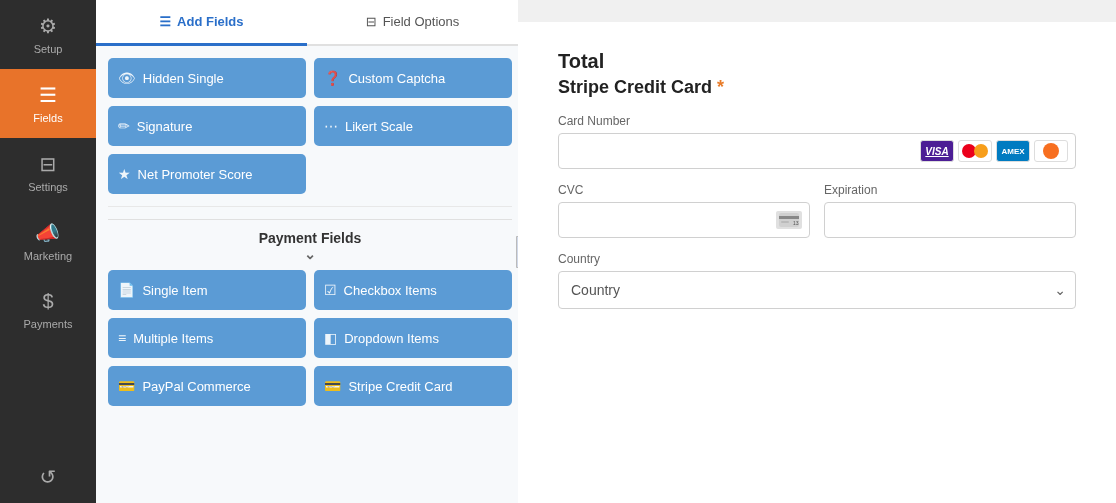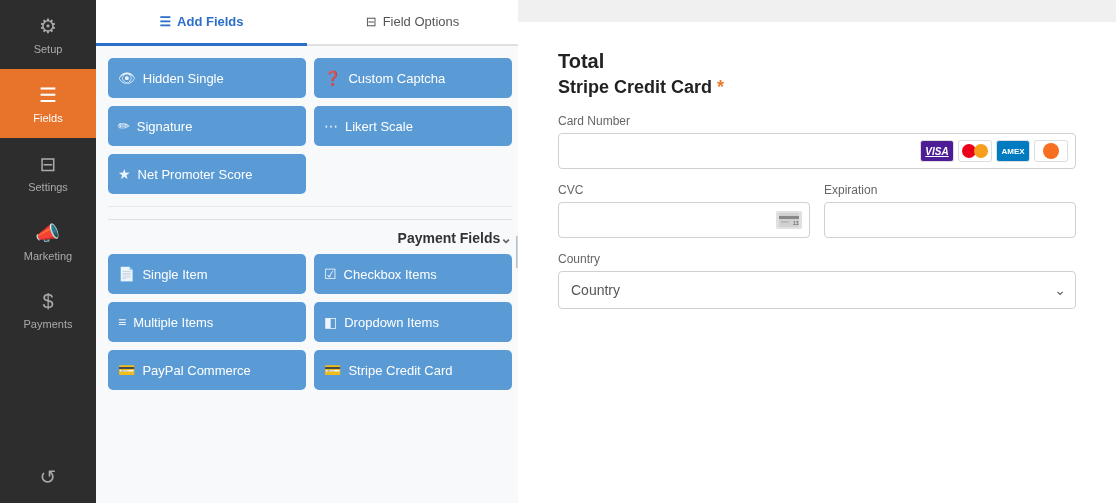--- a/index.html
+++ b/index.html
@@ -91,20 +91,21 @@
     .section-header {
       display: flex;
       align-items: center;
       justify-content: flex-end;
       padding: 10px 0 8px 0;
       font-size: 14px;
       font-weight: 600;
       color: #333;
       border-top: 1px solid #e0e0e0;
       margin-top: 4px;
+      flex-direction: column;
     }
 
     
     .collapse-toggle { cursor: pointer; color: #666; font-size: 14px; }
 
     
     .chevron-down { font-size: 14px; }
 
     
     .panel-toggle {

